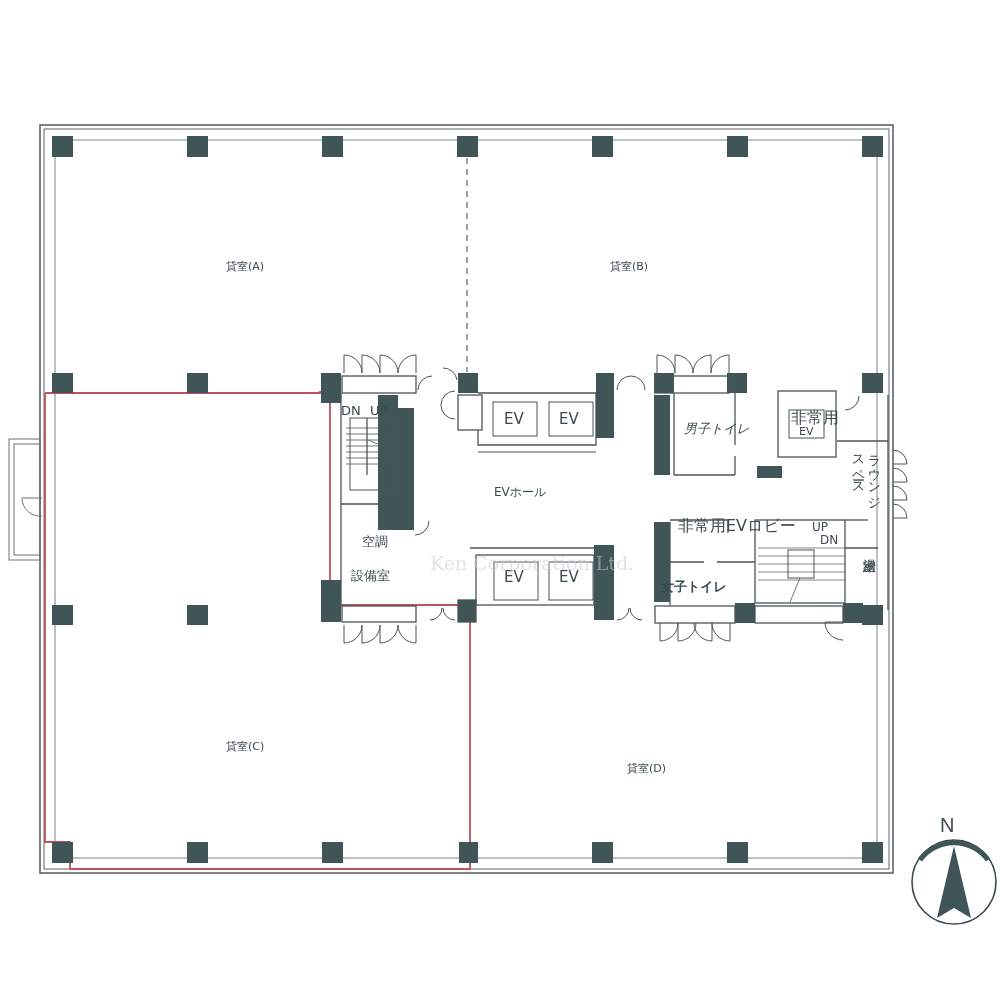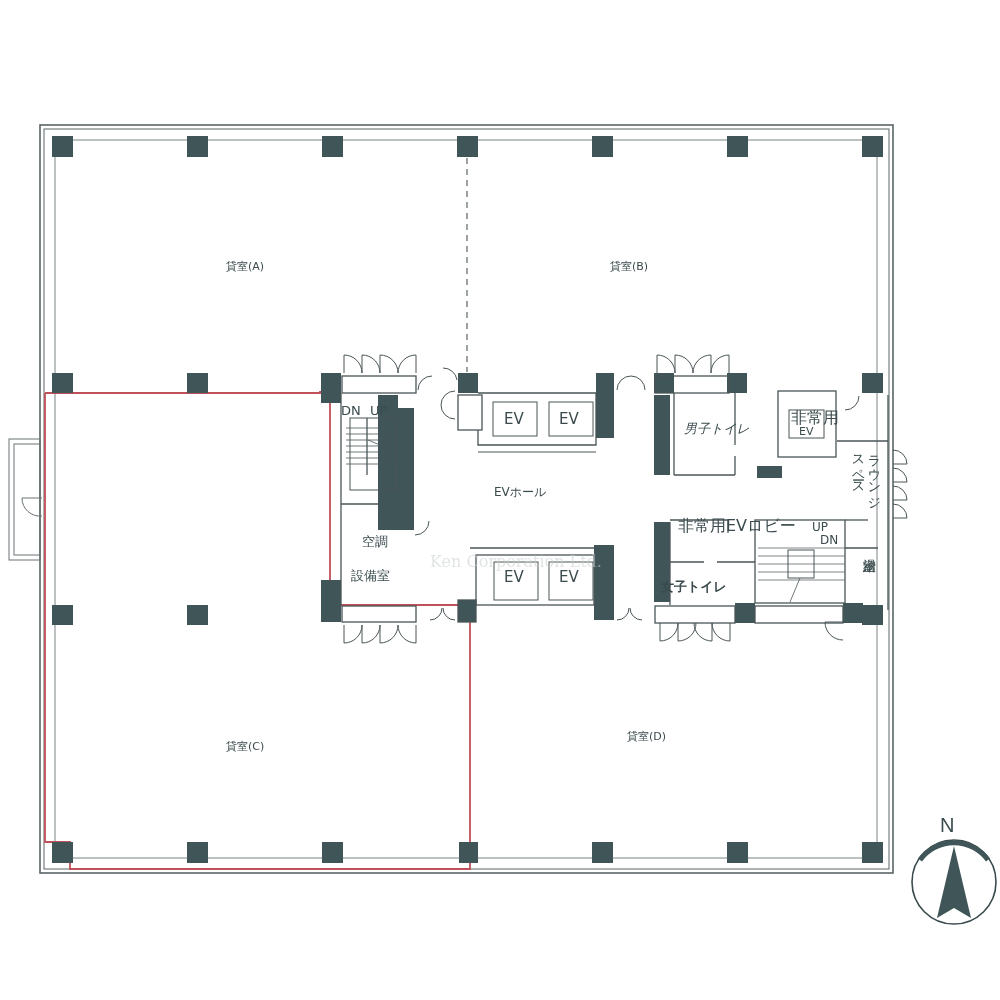--- a/index.html
+++ b/index.html
@@ -4,21 +4,21 @@
 <style>
   html, body { margin:0; padding:0; background:#ffffff; }
   body { width:1000px; height:1000px; position:relative; overflow:hidden;
          font-family: "DejaVu Sans", "Liberation Sans", sans-serif; }
   #plan { position:absolute; left:0; top:0; width:1000px; height:1000px; }
   .lbl { position:absolute; color:#3a4a4d; font-size:11px; white-space:nowrap; font-family:"DejaVu Sans", sans-serif; }
   .lbl.sm { font-size:13px; }
   .lbl.md { font-size:14px; }
   .lbl.ev { font-size:15px; }
   .vert { writing-mode: vertical-rl; text-orientation: upright; letter-spacing:-1px; }
-  .wm { position:absolute; left:430px; top:552px; color:rgba(200,205,205,0.55); font-size:16px;
+  .wm { position:absolute; left:430px; top:552px; color:rgba(200,205,205,0.55); font-size:19px;
         font-family:"DejaVu Serif", serif; white-space:nowrap; pointer-events:none; }
   .north { position:absolute; left:940px; top:814px; font-size:20px; color:#3a4a4d; font-family:"Liberation Sans", sans-serif; }
 </style>
 </head>
 <body>
 
 <svg id="plan" viewBox="0 0 1000 1000" xmlns="http://www.w3.org/2000/svg">
 
   <g fill="none" stroke="#5a6466">
     <rect x="40" y="125" width="853" height="748" stroke-width="1.6"></rect>
@@ -181,21 +181,21 @@
   <g>
     <circle cx="954" cy="882" r="42" fill="none" stroke="#3a4a4d" stroke-width="1.6"></circle>
     <path d="M920 860 A42 42 0 0 1 988 860" fill="none" stroke="#3f5558" stroke-width="5"></path>
     <polygon points="954,846 937,918 954,908 971,918" fill="#3f5558"></polygon>
   </g>
 </svg>
 
 <div class="lbl" style="left:226px;top:259px;">貸室(A)</div>
 <div class="lbl" style="left:610px;top:259px;text-align:right;">貸室(B)</div>
 <div class="lbl" style="left:226px;top:739px;">貸室(C)</div>
-<div class="lbl" style="left:627px;top:729px;">貸室(D)</div>
+<div class="lbl" style="left:627px;top:761px;">貸室(D)</div>
 
 <div class="lbl md" style="left:494px;top:484px;font-size:12px;">EVホール</div>
 <div class="lbl md" style="left:678px;top:484px;font-size:16px;margin-top:32px;">非常用EVロビー</div>
 <div class="lbl sm" style="left:684px;top:420px;font-style:italic;">男子トイレ</div>
 <div class="lbl sm" style="left:661px;top:578px;font-weight:bold;">女子トイレ</div>
 
 <div class="lbl" style="left:791px;top:408px;font-size:16px;">非常用</div>
 <div class="lbl" style="left:799px;top:425px;font-size:11px;">EV</div>
 
 <div class="lbl sm vert" style="left:865px;top:446px;">ラウンジ</div>

